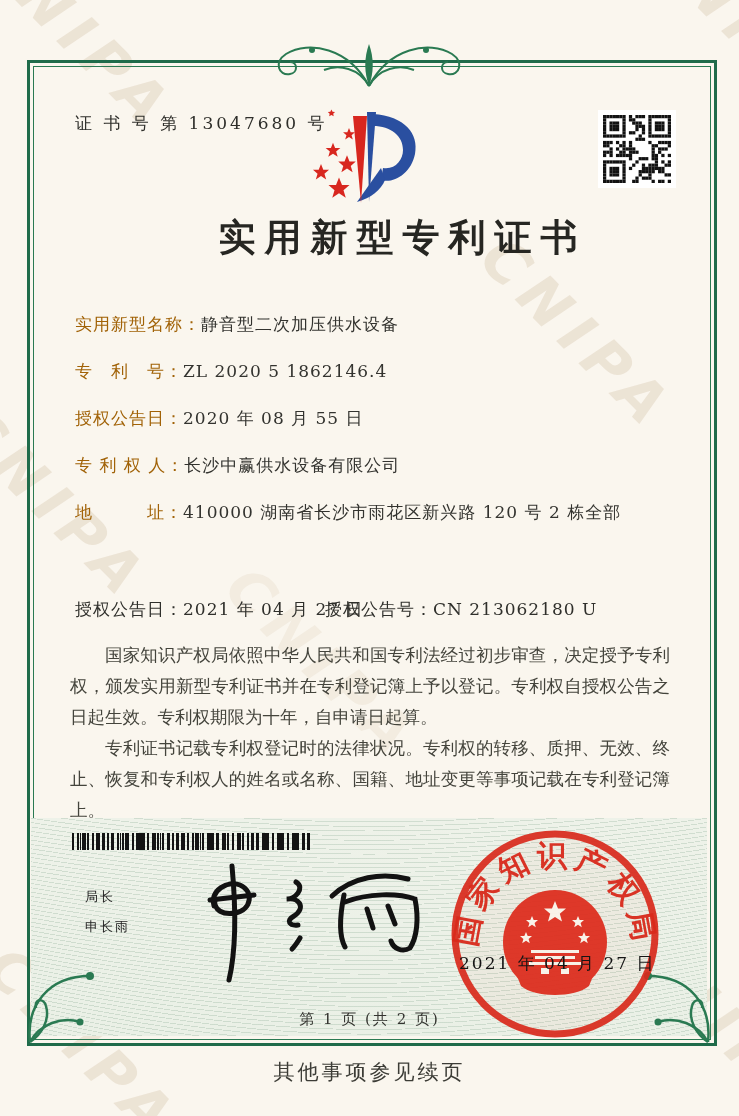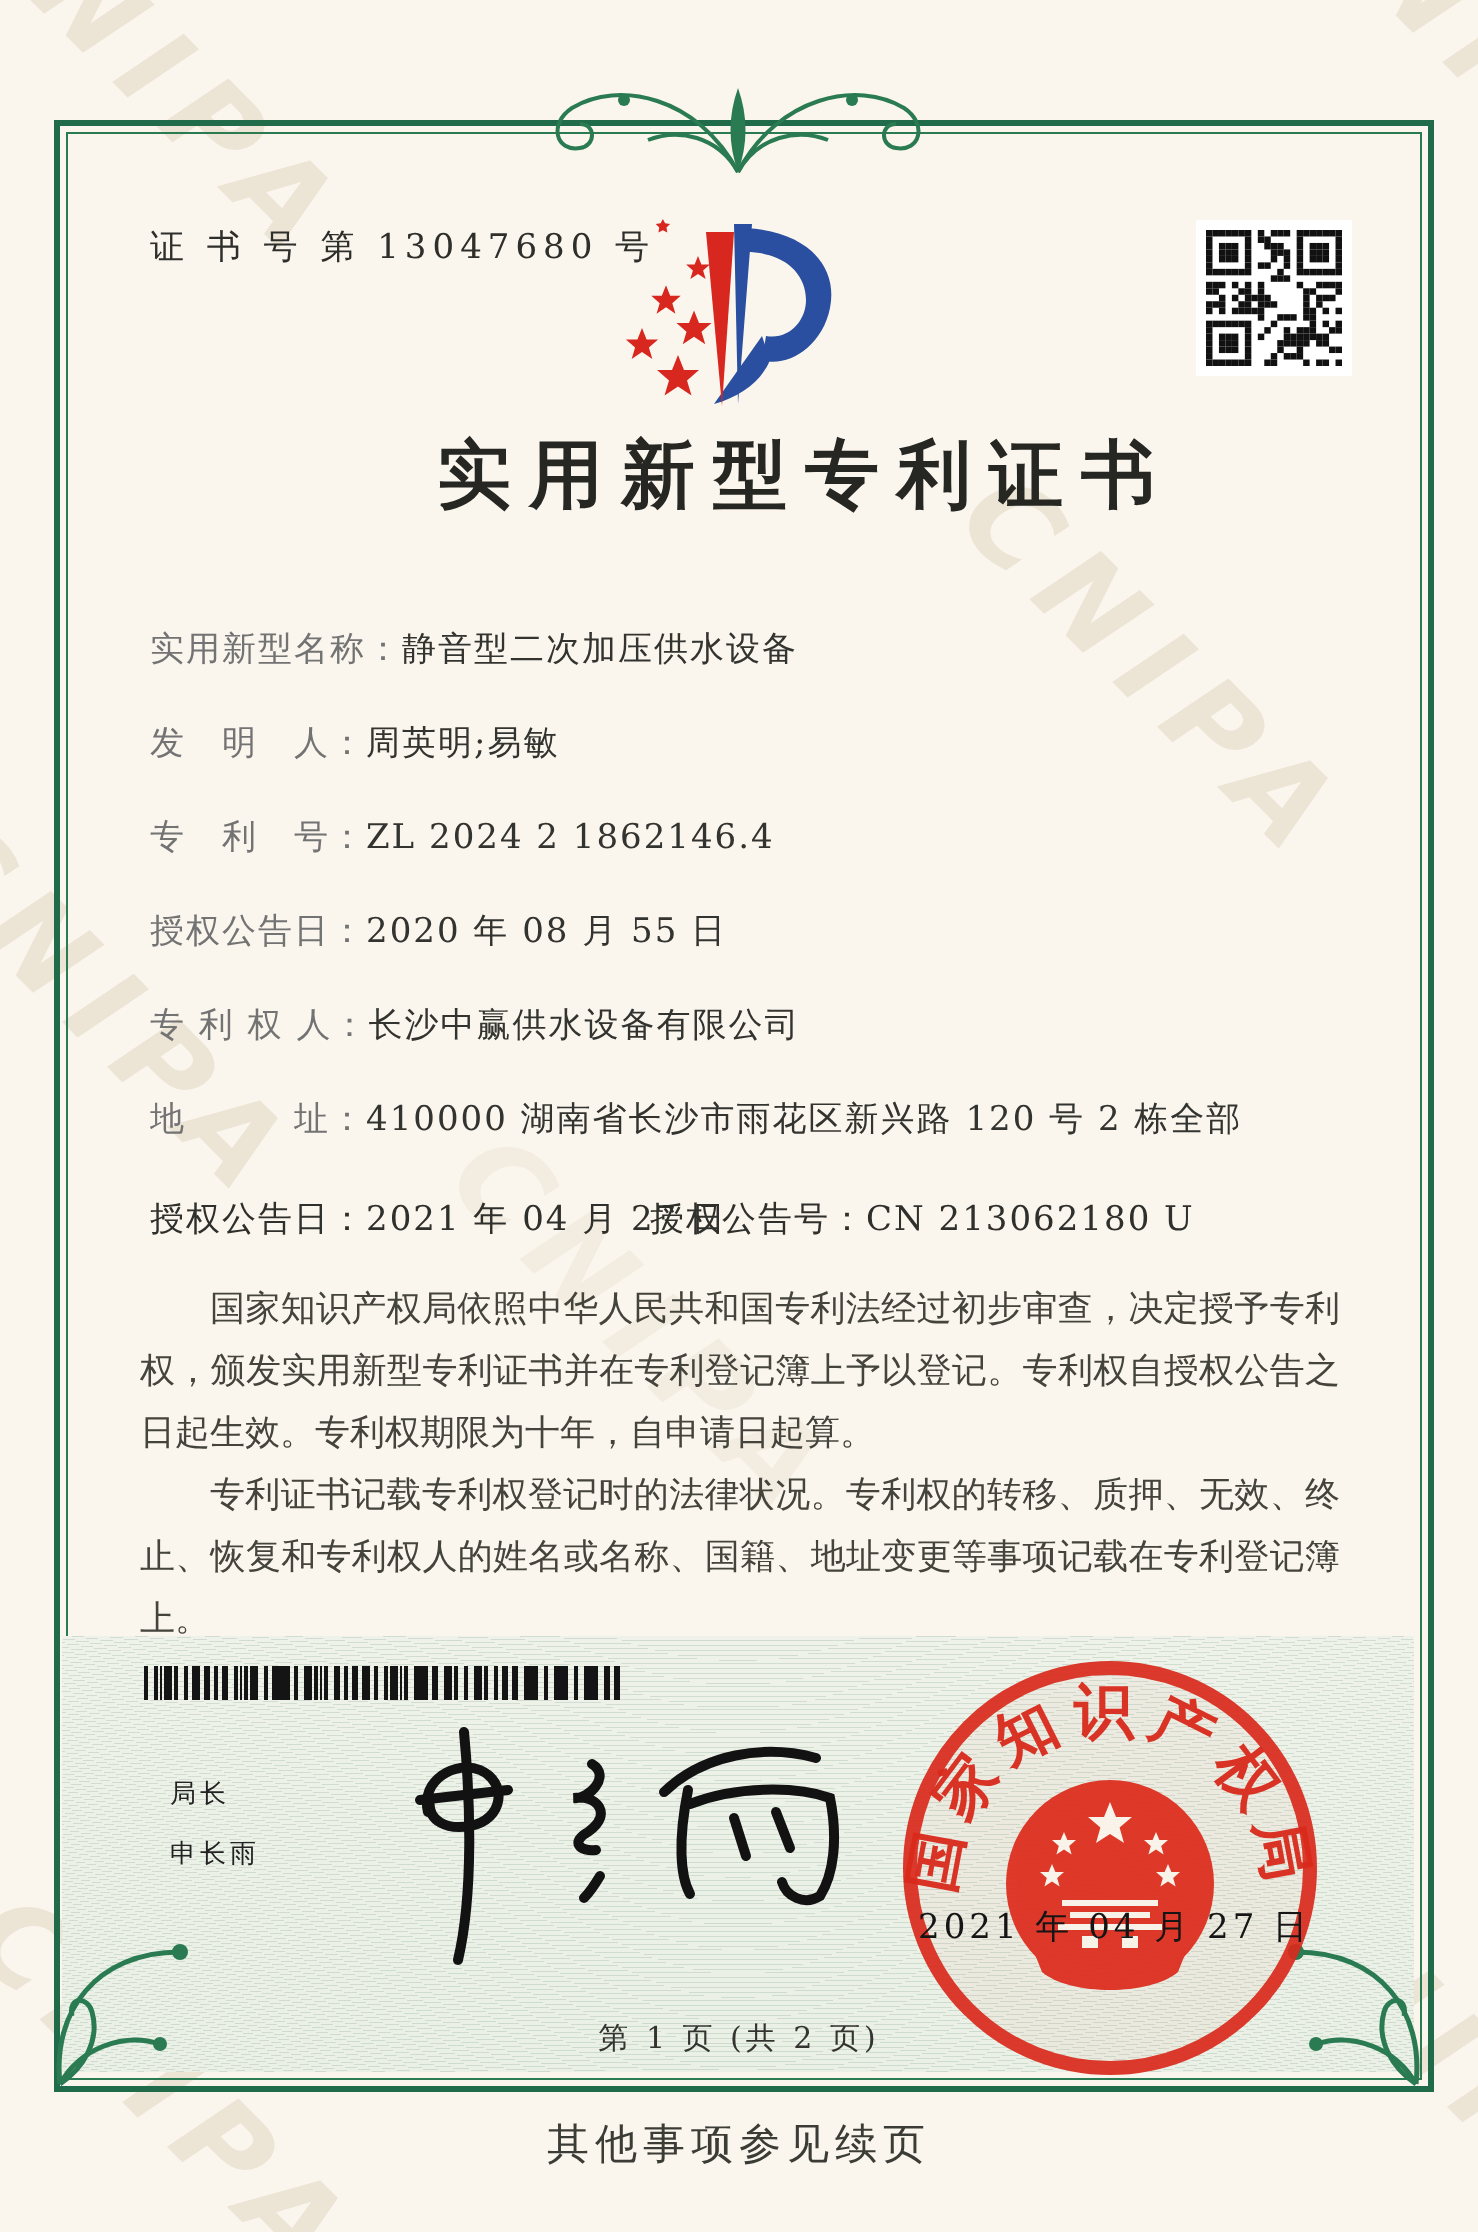--- a/index.html
+++ b/index.html
@@ -28,21 +28,21 @@
   .cert-no{position:absolute;left:75px;top:112px;font-size:17px;letter-spacing:3px;color:#2e2e2a;}
 
   .logo{position:absolute;left:297px;top:106px;}
   .qr{position:absolute;left:598px;top:110px;background:#fff;padding:5px;}
 
   .title{position:absolute;left:0;top:213px;width:739px;text-align:center;
          font-size:37px;font-weight:bold;letter-spacing:9px;color:#262622;margin-left:33px;}
 
   .fields{position:absolute;left:75px;top:313px;width:600px;font-size:17px;}
   .frow{height:47px;white-space:nowrap;letter-spacing:1px;}
-  .flabel{color:#737373;}
+  .flabel{color:#a16207;}
   .fvalue{color:#33332f;}
   .grant-row{position:absolute;left:75px;top:598px;width:600px;font-size:17px;white-space:nowrap;letter-spacing:1px;}
   .grant-pair2{position:absolute;left:250px;top:0;}
 
   .paras{position:absolute;left:70px;top:640px;width:600px;font-size:17.5px;
          line-height:31px;text-align:justify;color:#44443c;}
   .paras p{margin:0;text-indent:2em;}
 
   .barcode{position:absolute;left:72px;top:833px;width:238px;height:17px;
            background:
@@ -354,24 +354,21 @@
       <rect x="20" y="20" width="1" height="1" fill="#111"></rect>
     </svg>
 
   <div class="title">实用新型专利证书</div>
 
   <div class="fields">
     <div class="frow">
       <span class="flabel">实用新型名称：</span><span class="fvalue">静音型二次加压供水设备</span>
     </div>
     <div class="frow">
-      <span class="flabel">发　明　人：</span><span class="fvalue">周英明;易敏</span>
-    </div>
-    <div class="frow">
-      <span class="flabel">专　利　号：</span><span class="fvalue">ZL 2024 2 1862146.4</span>
+      <span class="flabel">专　利　号：</span><span class="fvalue">ZL 2020 5 1862146.4</span>
     </div>
     <div class="frow">
       <span class="flabel">授权公告日：</span><span class="fvalue">2020 年 08 月 55 日</span>
     </div>
     <div class="frow">
       <span class="flabel">专 利 权 人：</span><span class="fvalue">长沙中赢供水设备有限公司</span>
     </div>
     <div class="frow">
       <span class="flabel">地　　　址：</span><span class="fvalue">410000 湖南省长沙市雨花区新兴路 120 号 2 栋全部</span>
     </div>

